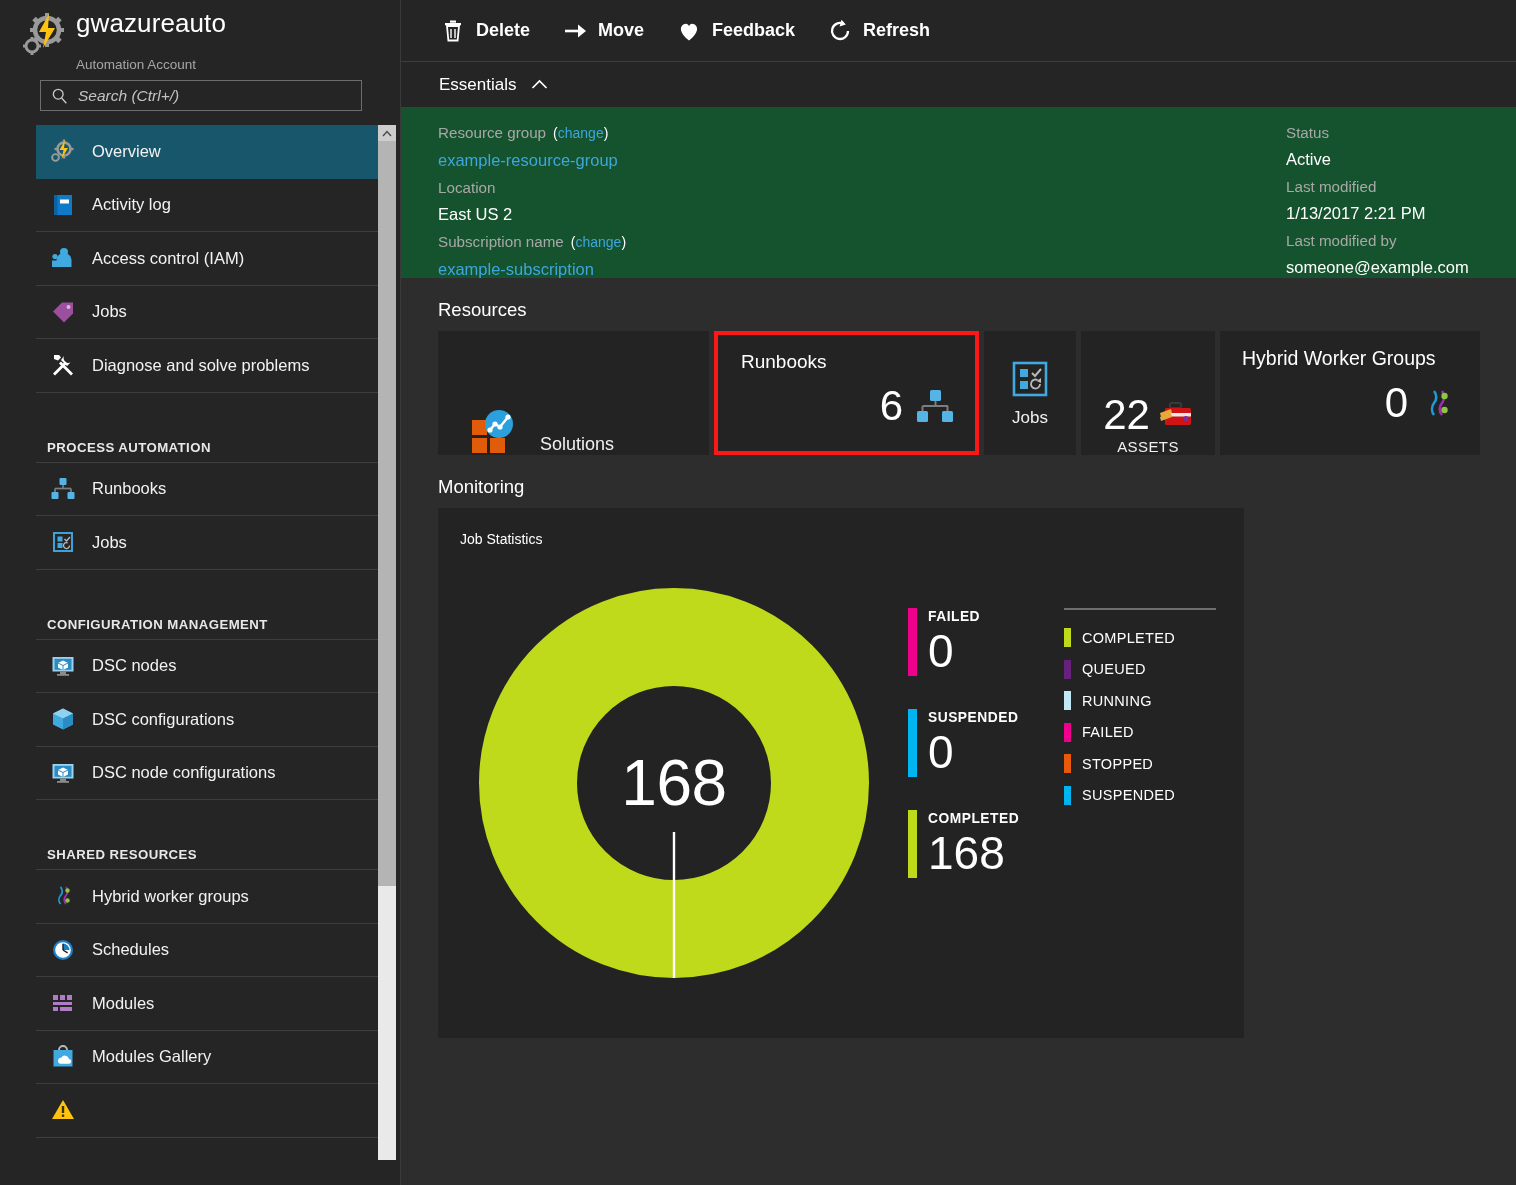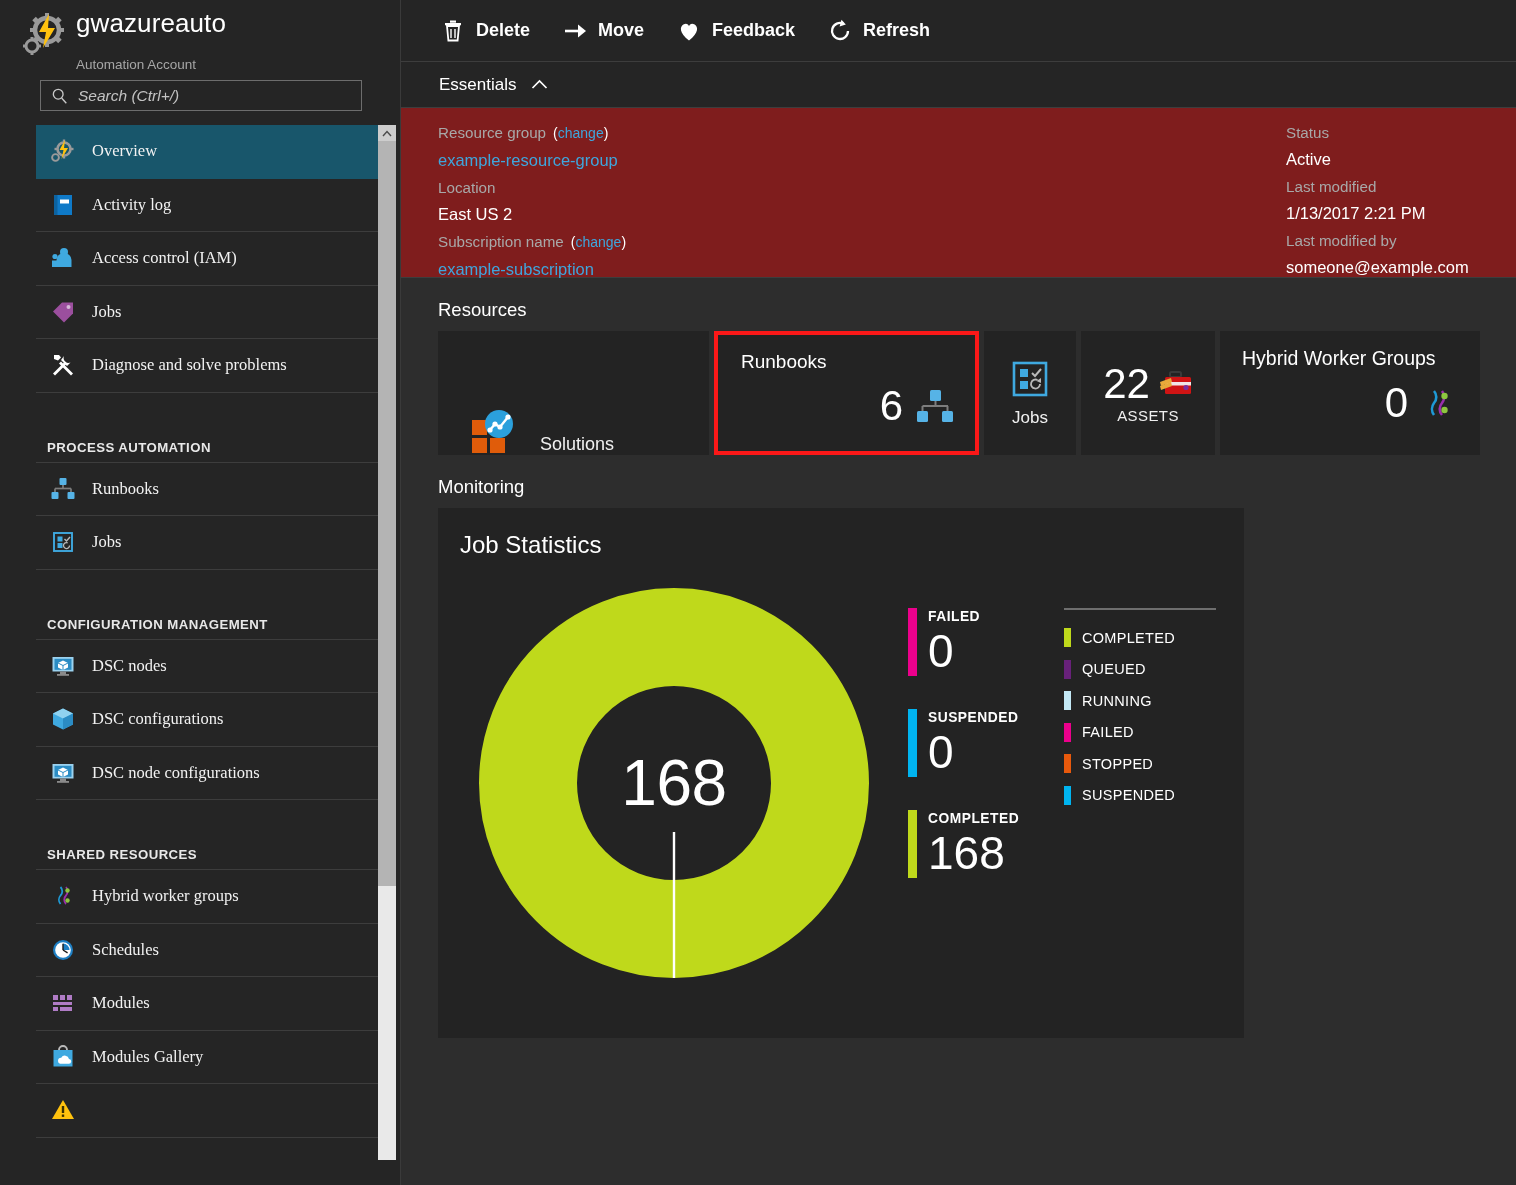--- a/index.html
+++ b/index.html
@@ -57,21 +57,21 @@
     position: relative;
     height: 53.5px;
     display: flex; align-items: center;
     padding-left: 14px;
     border-bottom: 1px solid #3d3d3d;
     background: #252525;
     cursor: default;
   }
   .nav-item.selected { background: #18566b; border-bottom-color: #18566b; }
   .nav-ico { width: 26px; height: 26px; flex: 0 0 26px; display: block; }
-  .nav-label { font-size: 16.5px; color: #f2f2f2; margin-left: 16px; white-space: nowrap; font-family: Liberation Serif, serif; }
+  .nav-label { font-size: 16.5px; color: #f2f2f2; margin-left: 16px; white-space: nowrap; }
   .nav-group {
     height: 70px;
     display: flex; align-items: flex-end;
     padding: 0 0 7px 11px;
     border-bottom: 1px solid #3d3d3d;
     background: #252525;
   }
   .nav-group-label {
     font-size: 13.2px; color: #e8e8e8; font-weight: bold; letter-spacing: .45px;
   }
@@ -121,21 +121,21 @@
     background: #252525;
     border-bottom: 1px solid #3d3d3d;
     display: flex; align-items: center;
     padding-left: 38px;
   }
   #essentials-label { font-size: 17px; color: #ffffff; }
   #essentials-chevron { margin-left: 15px; width: 17px; height: 11px; display: block; }
 
   #essentials-body {
     flex: 0 0 170px;
-    background: #7f1d1d;
+    background: #14532d;
     border-bottom: 1px solid #3d3d3d;
     position: relative;
     padding: 11px 0 0 0;
   }
   .ess-col { position: absolute; top: 11px; }
   #ess-left { left: 37px; }
   #ess-right { left: 885px; }
   .ess-key { font-size: 15.2px; color: #a8a8a8; line-height: 27px; white-space: nowrap; }
   .ess-val { font-size: 16.5px; color: #ffffff; line-height: 27px; white-space: nowrap; }
   .ess-val.link { color: #3ea6dd; }
@@ -175,35 +175,35 @@
     padding: 16px 20px 0 23px;
   }
   #tile-runbooks .tile-head { font-size: 19px; color: #ffffff; }
   #tile-runbooks .tile-bignum-row {
     display: flex; align-items: center; justify-content: flex-end;
     margin-top: 12px;
   }
   .bignum { font-size: 42px; color: #ffffff; line-height: 42px; font-weight: 400; }
   #tile-jobs { flex: 0 0 92px; display: flex; flex-direction: column; align-items: center; justify-content: center; }
   #tile-jobs .tile-label { font-size: 17px; color: #f0f0f0; margin-top: 9px; }
-  #tile-assets { flex: 0 0 134px; display: flex; flex-direction: column; align-items: center; justify-content: center; }
+  #tile-assets { flex: 0 0 134px; display: flex; flex-direction: column; align-items: center; justify-content: flex-end; }
   #assets-num-row { display: flex; align-items: center; }
   #tile-assets .tile-label { font-size: 15px; color: #f0f0f0; letter-spacing: .4px; margin-top: 2px; }
   #tile-hwg { flex: 1 1 auto; padding: 16px 22px 0 22px; }
   #tile-hwg .tile-head { font-size: 19.5px; color: #ffffff; }
   #tile-hwg .tile-bignum-row { display: flex; align-items: center; justify-content: flex-end; margin-top: 12px; }
 
   
   #jobstats-panel {
     margin-left: 37px;
     width: 806px; height: 530px;
     background: #232323;
     position: relative;
   }
-  #jobstats-title { font-size: 24px; color: #ffffff; padding: 23px 0 0 22px; }
+  #jobstats-title { font-size: 14px; color: #ffffff; padding: 23px 0 0 22px; }
 
   #donut-wrap { position: absolute; left: 41px; top: 80px; width: 390px; height: 390px; }
   #donut-center-num {
     position: absolute; left: 0; top: 0; width: 390px; height: 390px;
     display: flex; align-items: center; justify-content: center;
     font-size: 64px; color: #ffffff; letter-spacing: -.5px;
   }
 
   #stats-col { position: absolute; left: 470px; top: 100px; width: 150px; }
   .stat-block { display: flex; margin-bottom: 33px; }

